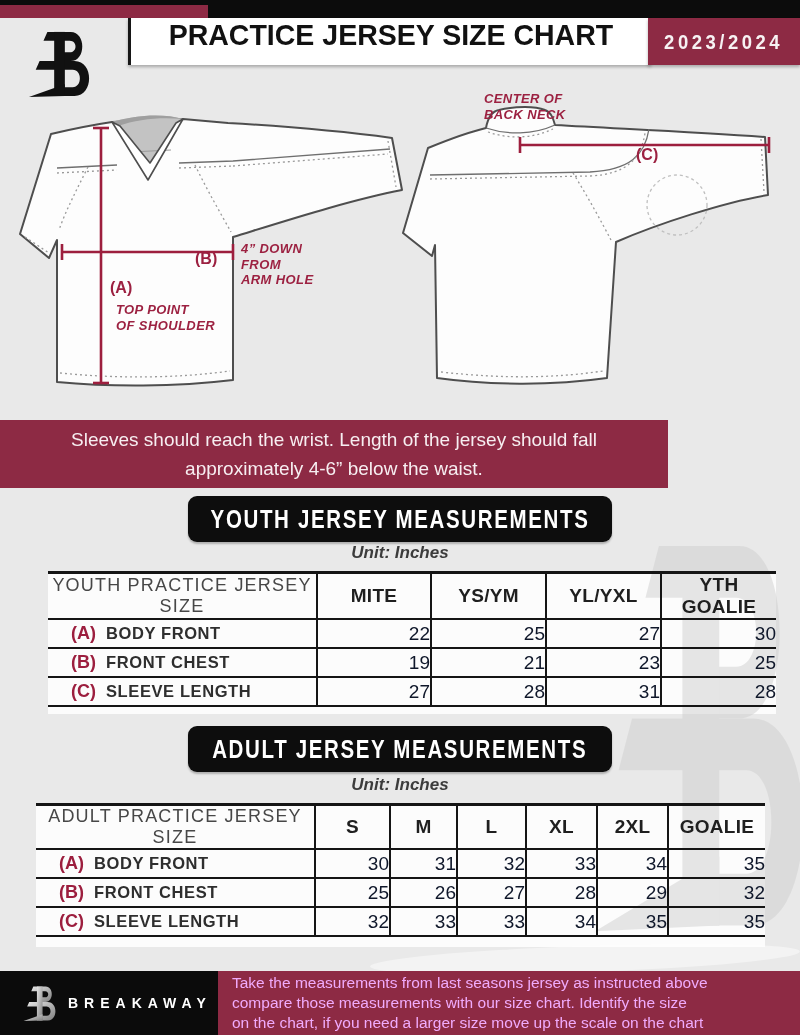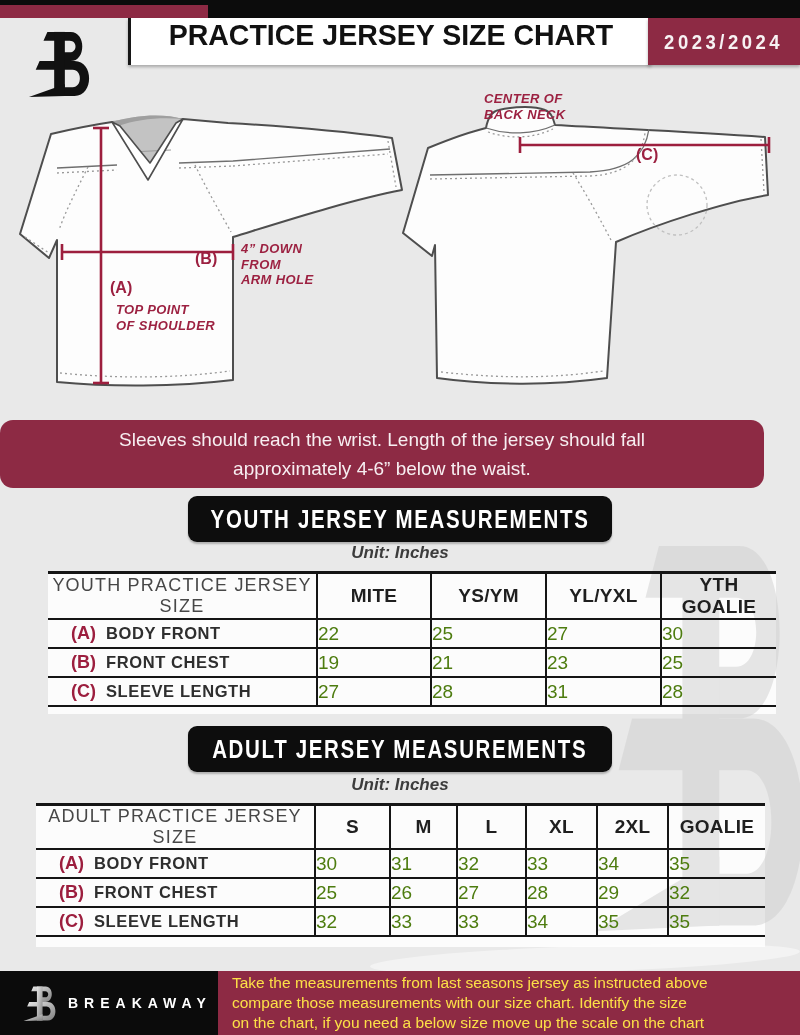--- a/index.html
+++ b/index.html
@@ -20,56 +20,56 @@
     display:flex;align-items:center;justify-content:center;box-shadow:0 2px 3px rgba(0,0,0,.28);}
   .season-box .t{font-size:21px;font-weight:700;color:#f7f2f3;letter-spacing:4px;
     transform:scaleX(.88);white-space:nowrap;}
 
   
   .anno{color:#9c2141;position:absolute;}
   .anno.key{font-size:16px;font-weight:800;}
   .anno.note{font-size:13px;font-style:italic;font-weight:600;line-height:15.5px;letter-spacing:.4px;white-space:nowrap;}
 
   
-  .notice{left:0;top:420px;width:764px;height:68px;background:#8d2a44;
-    display:flex;flex-direction:column;align-items:center;justify-content:center;border-radius:13px;}
+  .notice{left:0;top:420px;width:668px;height:68px;background:#8d2a44;
+    display:flex;flex-direction:column;align-items:center;justify-content:center;}
   .notice div{color:#f7eef1;font-size:19px;line-height:29px;text-align:center;}
 
   
   .pill{width:424px;height:46px;background:#0d0d0d;border-radius:9px;
     display:flex;align-items:center;justify-content:center;z-index:3;box-shadow:0 2px 2px rgba(0,0,0,.25);}
   .pill .t{color:#fff;font-size:25px;font-weight:700;letter-spacing:2px;
     transform:scaleX(.82);white-space:nowrap;}
   .unit{width:800px;text-align:center;font-size:17px;font-style:italic;font-weight:600;color:#3c3c3c;z-index:3;}
 
   
   .backing{background:#fcfcfc;z-index:1;}
   .watermark{z-index:2;opacity:.5;pointer-events:none;}
   .size-table{position:absolute;border-collapse:collapse;table-layout:fixed;z-index:3;
     font-family:"Liberation Sans",sans-serif;border-top:3px solid #151515;padding-left:46px;}
   .size-table th,.size-table td{border-bottom:2px solid #151515;padding:0;vertical-align:middle;}
   .size-table thead tr{height:35px;}
   .size-table tbody tr{height:29px;}
   .vline{border-left:2px solid #151515;}
   th.lbl-h{font-size:18px;color:#474747;letter-spacing:1.2px;font-weight:400;text-align:center;}
   th.val{font-size:19px;font-weight:700;color:#1f1f1f;text-align:center;letter-spacing:.3px;}
-  td.num{font-size:19px;color:#4d7c0f;text-align:left;font-weight:400;}
+  td.num{font-size:19px;color:#0f172a;text-align:right;font-weight:400;}
   td.lbl{padding-left:23px;white-space:nowrap;}
   td.lbl .key{color:#9c1e3e;font-weight:800;font-size:18px;margin-right:10px;}
   td.lbl .rowname{color:#2e2e2e;font-weight:600;font-size:16.5px;letter-spacing:.6px;}
 
   
   .swoosh{left:370px;top:946px;width:430px;height:26px;background:rgba(255,255,255,.45);
     border-radius:50%;transform:rotate(-2deg);z-index:2;}
   .footer-black{left:0;top:971px;width:236px;height:64px;background:#0b0b0b;z-index:4;
     display:flex;align-items:center;}
   .footer-brand{color:#fff;font-size:14px;font-weight:700;letter-spacing:6px;margin-left:10px;white-space:nowrap;}
   .footer-maroon{left:218px;top:971px;width:582px;height:64px;background:#8d2a44;z-index:4;
     display:flex;flex-direction:column;justify-content:center;padding-left:14px;box-sizing:border-box;}
-  .footer-maroon div{color:#fde047;font-size:15.5px;line-height:20px;white-space:nowrap;}
+  .footer-maroon div{color:#f0abfc;font-size:15.5px;line-height:20px;white-space:nowrap;}
 </style>
 </head>
 <body>
 
 <div class="page">
 
   <svg width="0" height="0" style="position:absolute">
     <defs>
       <g id="bk-logo">
         <path d="M22,8 H46 C62,8 62,38 46,38 H36 V29 H45 C53,29 53,17 45,17 H18 Z"></path>
@@ -269,16 +269,16 @@
   <div class="abs swoosh"></div>
   <div class="abs footer-black">
     <svg style="margin-left:22px" width="36" height="42" viewBox="0 0 70 80">
       <use href="#bk-logo" fill="url(#silver)"></use>
     </svg>
     <span class="footer-brand">BREAKAWAY</span>
   </div>
   <div class="abs footer-maroon">
     <div>Take the measurements from last seasons jersey as instructed above</div>
     <div>compare those measurements  with our size chart. Identify the size</div>
-    <div>on the chart, if you need a below size move up the scale on the chart</div>
+    <div>on the chart, if you need a larger size move up the scale on the chart</div>
   </div>
 
 </div>
 
 </body></html>

